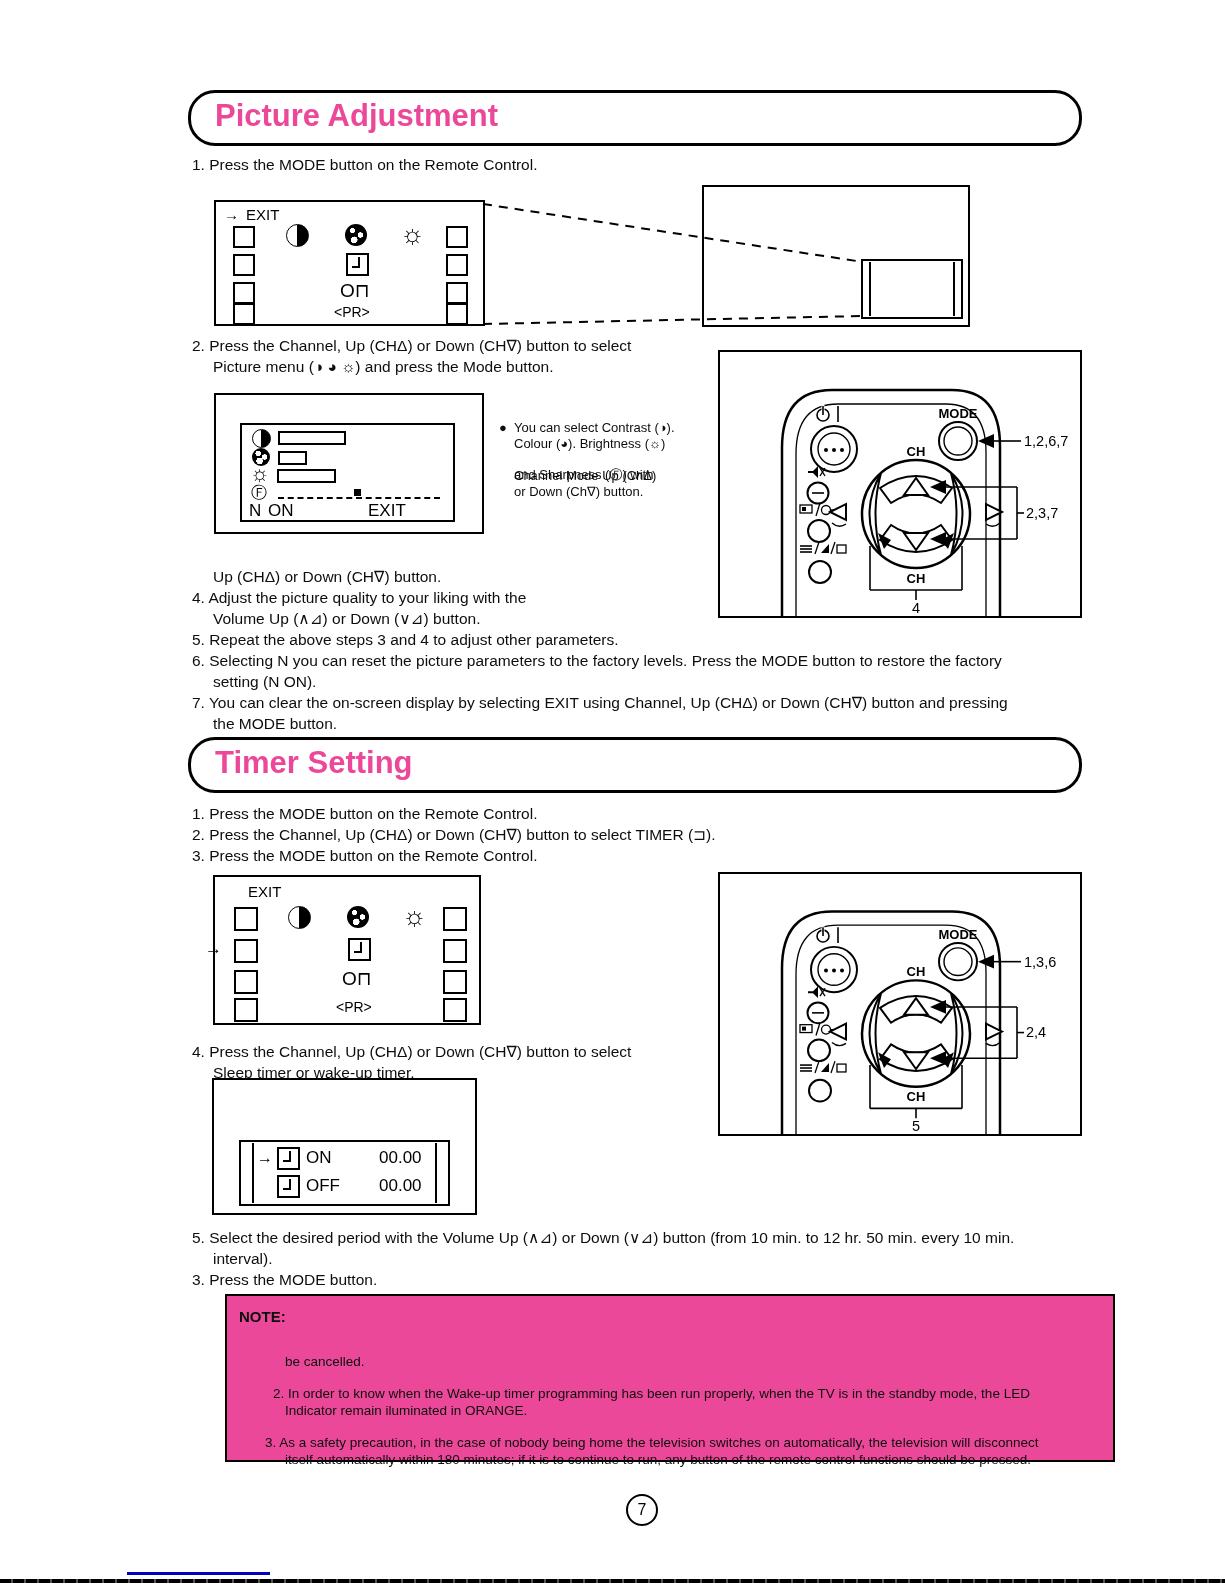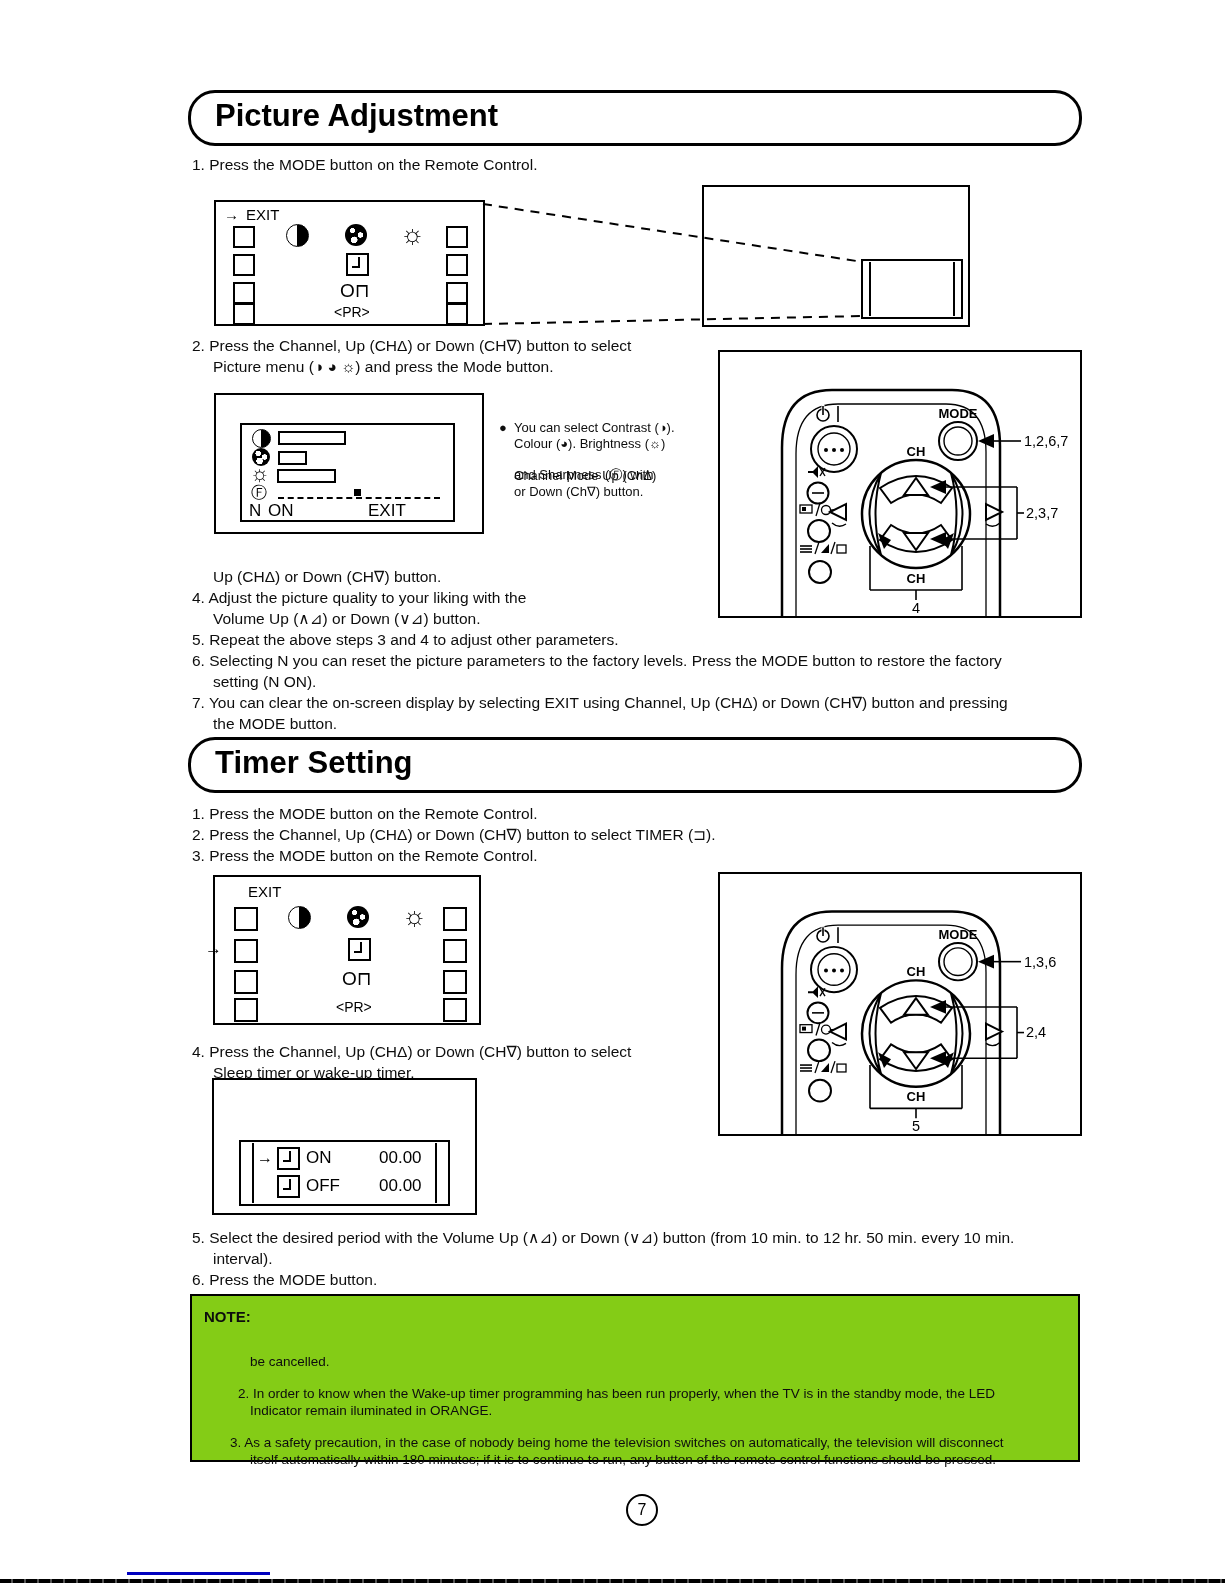--- a/index.html
+++ b/index.html
@@ -1,23 +1,23 @@
 <!DOCTYPE html>
 <html><head>
 <meta charset="utf-8">
 <style>
   html,body{margin:0;padding:0;background:#e8e8e8;}
   #page{position:relative;width:1225px;height:1585px;background:#fff;overflow:hidden;
         font-family:"Liberation Sans",sans-serif;color:#111;}
   .abs{position:absolute;}
   .ln{position:absolute;white-space:pre;font-size:15.5px;line-height:20px;color:#0d0d0d;}
   .stad{position:absolute;left:188px;width:888px;height:50px;border:3px solid #000;border-radius:27px;background:#fff;}
-  .stad .tt{position:absolute;left:24px;top:5px;font-size:31px;font-weight:bold;color:#000000;}
+  .stad .tt{position:absolute;left:24px;top:5px;font-size:31px;font-weight:bold;color:#ec4899;}
   .box{position:absolute;border:2px solid #000;background:#fff;}
-  .box3{position:absolute;border:2.5px solid #000;background:#84cc16;}
+  .box3{position:absolute;border:2.5px solid #000;background:#ec4899;margin-left:35px;}
   .sq{position:absolute;width:18px;height:18px;border:2px solid #000;background:#fff;}
   .icC{position:absolute;width:21px;height:21px;border-radius:50%;border:1.5px solid #000;
        background:linear-gradient(90deg,#fff 0 48%,#000 48%);}
   .icK{position:absolute;width:22px;height:22px;border-radius:50%;background:
        radial-gradient(circle at 34% 30%,#fff 0 2.6px,rgba(0,0,0,0) 2.8px),
        radial-gradient(circle at 70% 50%,#fff 0 2.6px,rgba(0,0,0,0) 2.8px),
        radial-gradient(circle at 42% 72%,#fff 0 3.2px,rgba(0,0,0,0) 3.4px),#000;}
   .icB{position:absolute;font-size:27px;line-height:22px;color:#000;font-weight:bold;}
   .icT{position:absolute;width:19px;height:19px;border:2px solid #000;background:#fff;}
   .icT::after{content:"";position:absolute;left:4px;top:2px;width:6px;height:9px;
@@ -332,21 +332,21 @@
       </g>
       <g>
         <polygon points="282,160 266,152 266,168" fill="#fff" stroke="#000" stroke-width="2"></polygon>
         <path d="M280,171 q-7,6 -14,1" fill="none" stroke="#000" stroke-width="1.4"></path>
       </g>
     </svg>
   </div>
 
   <div class="ln" style="left:192px;top:1228px;">5. Select the desired period with the Volume Up (∧⊿) or Down (∨⊿) button (from 10 min. to 12 hr. 50 min. every 10 min.</div>
   <div class="ln" style="left:213px;top:1249px;">interval).</div>
-  <div class="ln" style="left:192px;top:1270px;">6. Press the MODE button.</div>
+  <div class="ln" style="left:192px;top:1270px;">3. Press the MODE button.</div>
 
   <div class="box3" style="left:190px;top:1294px;width:886px;height:164px;">
     <div class="note-ln" style="left:12px;top:12px;font-weight:bold;font-size:15px;">NOTE:</div>
     <div class="note-ln" style="left:58px;top:57px;">be cancelled.</div>
     <div class="note-ln" style="left:46px;top:89px;">2. In order to know when the Wake-up timer programming has been run properly, when the TV is in the standby mode, the LED</div>
     <div class="note-ln" style="left:58px;top:106px;">Indicator remain iluminated in ORANGE.</div>
     <div class="note-ln" style="left:38px;top:138px;">3. As a safety precaution, in the case of nobody being home the television switches on automatically, the television will disconnect</div>
     <div class="note-ln" style="left:58px;top:155px;">itself automatically within 180 minutes; if it is to continue to run, any button of the remote control functions should be pressed.</div>
   </div>
 

